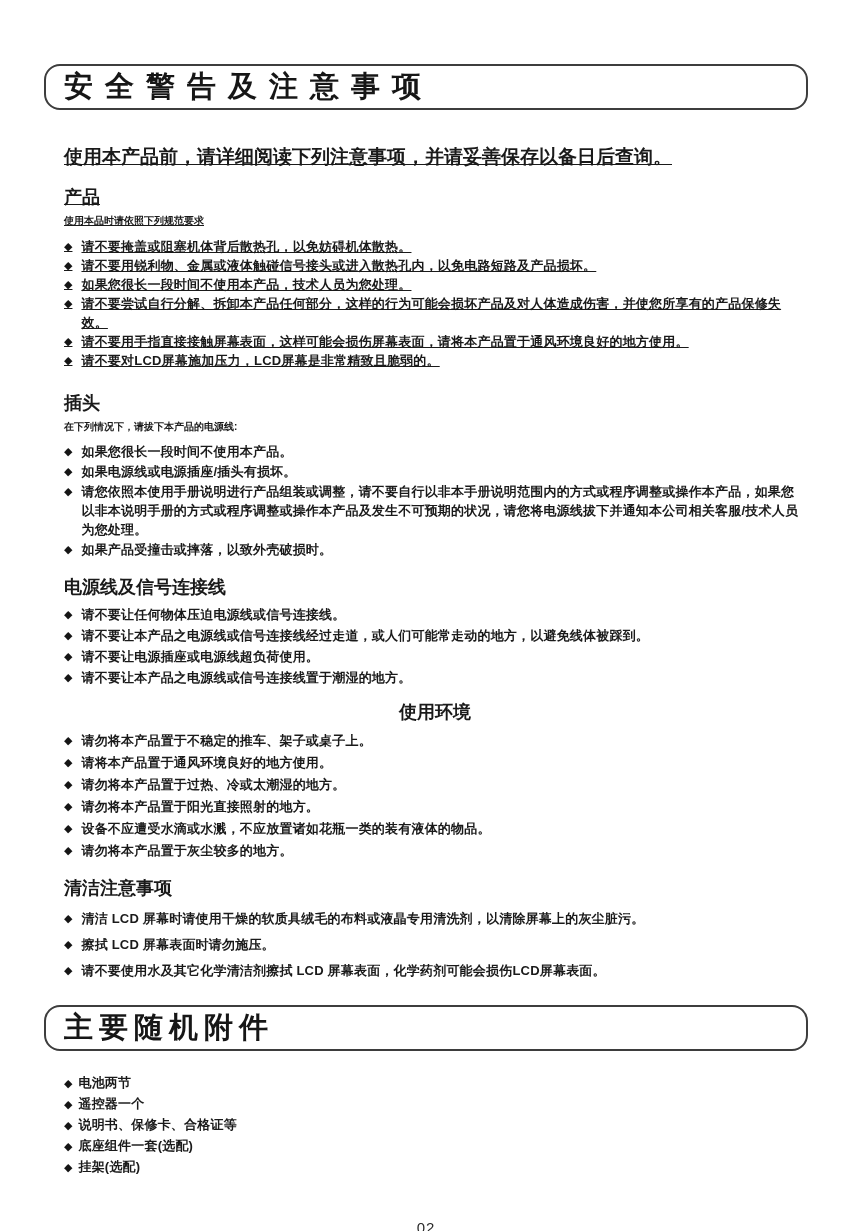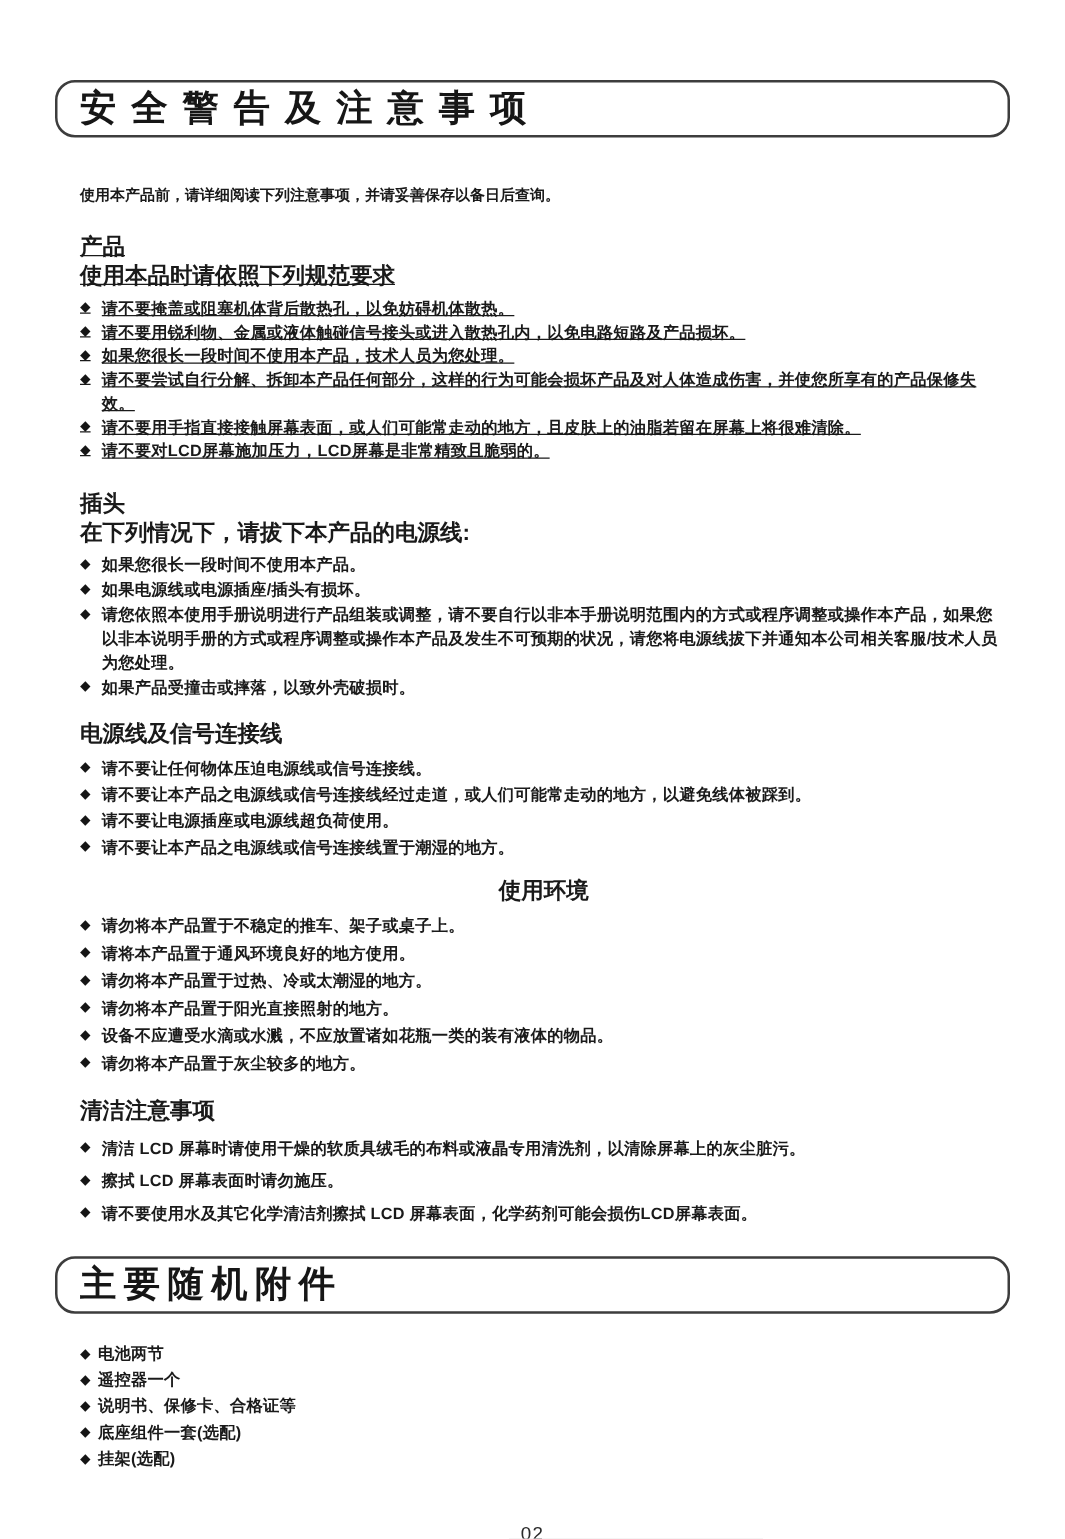--- a/index.html
+++ b/index.html
@@ -37,33 +37,34 @@
     font-weight: bold;
     font-size: 29px;
     letter-spacing: 12px;
     white-space: nowrap;
     color: #161616;
   }
   .banner-title.tight { letter-spacing: 6px; }
 
   .intro {
     margin-top: 38px;
-    font-size: 12px;
+    font-size: 19px;
     font-weight: bold;
     line-height: 17px;
+    text-decoration: underline;
   }
 
   .section-heading {
     font-size: 18px;
     font-weight: bold;
     line-height: 20px;
   }
   .section-sub {
     margin-top: 5px;
-    font-size: 18px;
+    font-size: 10px;
     font-weight: bold;
     line-height: 17px;
   }
 
   ul.bullets { list-style: none; }
   ul.bullets li {
     display: flex;
     align-items: flex-start;
   }
   .diamond {
@@ -151,21 +152,21 @@
         <li>
             <span class="diamond">◆</span>
             <span class="bt">如果您很长一段时间不使用本产品，技术人员为您处理。</span>
           </li>
         <li>
             <span class="diamond">◆</span>
             <span class="bt">请不要尝试自行分解、拆卸本产品任何部分，这样的行为可能会损坏产品及对人体造成伤害，并使您所享有的产品保修失效。</span>
           </li>
         <li>
             <span class="diamond">◆</span>
-            <span class="bt">请不要用手指直接接触屏幕表面，或人们可能常走动的地方，且皮肤上的油脂若留在屏幕上将很难清除。</span>
+            <span class="bt">请不要用手指直接接触屏幕表面，这样可能会损伤屏幕表面，请将本产品置于通风环境良好的地方使用。</span>
           </li>
         <li>
             <span class="diamond">◆</span>
             <span class="bt">请不要对LCD屏幕施加压力，LCD屏幕是非常精致且脆弱的。</span>
           </li>
       </ul>
     </div>
 
     <div class="section" id="sec-plug">
       <div class="section-heading">插头</div>

